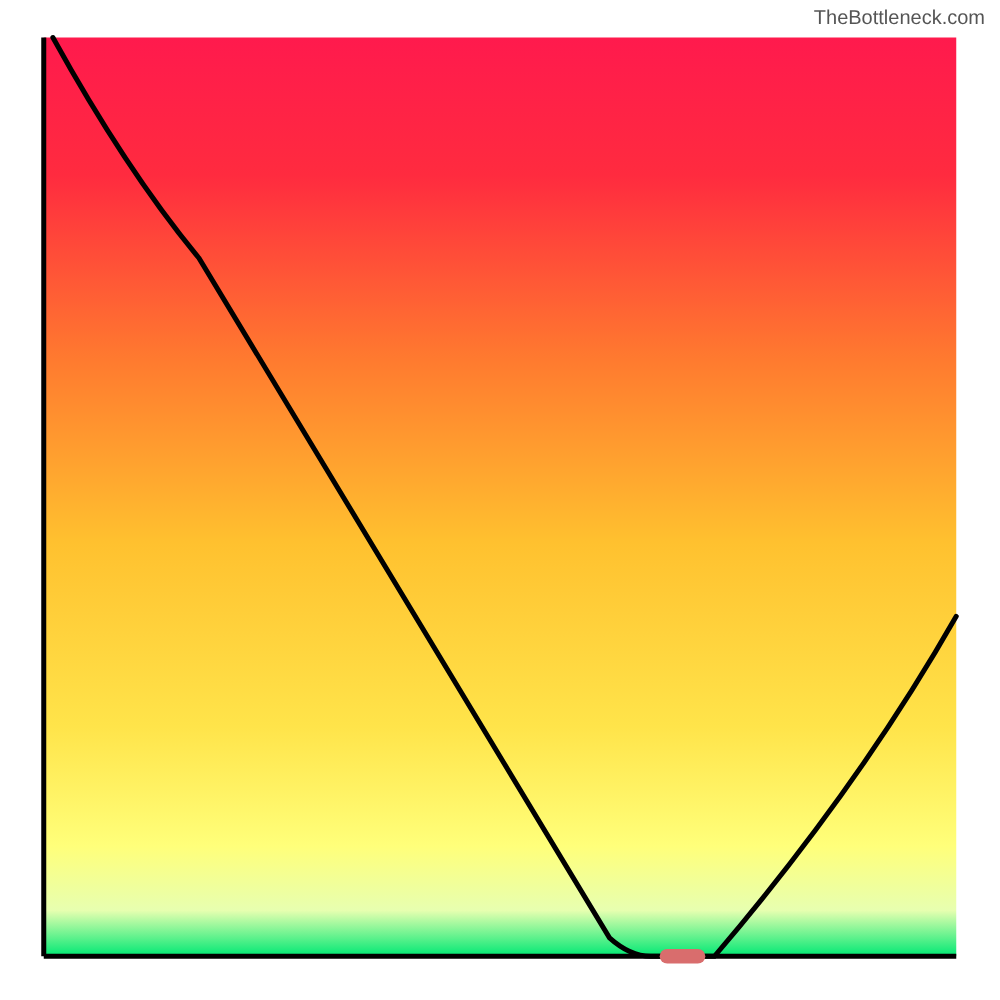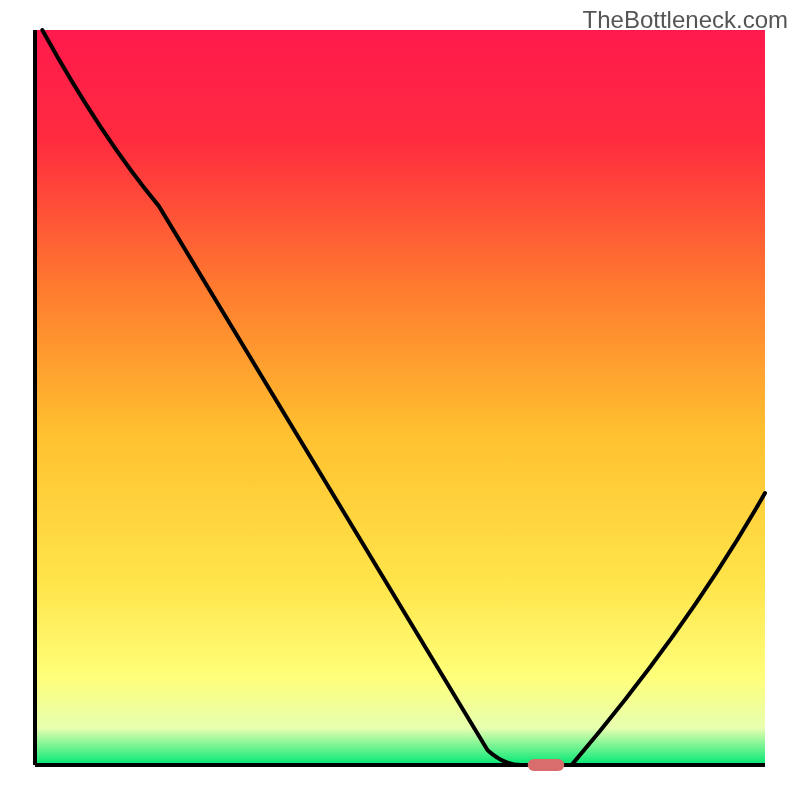--- a/index.html
+++ b/index.html
@@ -2,21 +2,21 @@
 <html><head>
   <meta charset="utf-8">
   <style>
     * { margin: 0; padding: 0; box-sizing: border-box; }
     html, body { width: 800px; height: 800px; background: #fff; font-family: Arial, sans-serif; }
     .container { width: 800px; height: 800px; position: relative; }
     .watermark {
       position: absolute;
       top: 6px;
       right: 12px;
-      font-size: 24px;
+      font-size: 16px;
       color: #555;
       font-weight: 500;
       z-index: 5;
     }
     .axis-line { stroke: #000; stroke-width: 4; }
     .plot-line { stroke: #000; stroke-width: 4; fill: none; stroke-linecap: round; }
     .marker { fill: #d96d6d; }
   </style>
 </head>
 <body>

